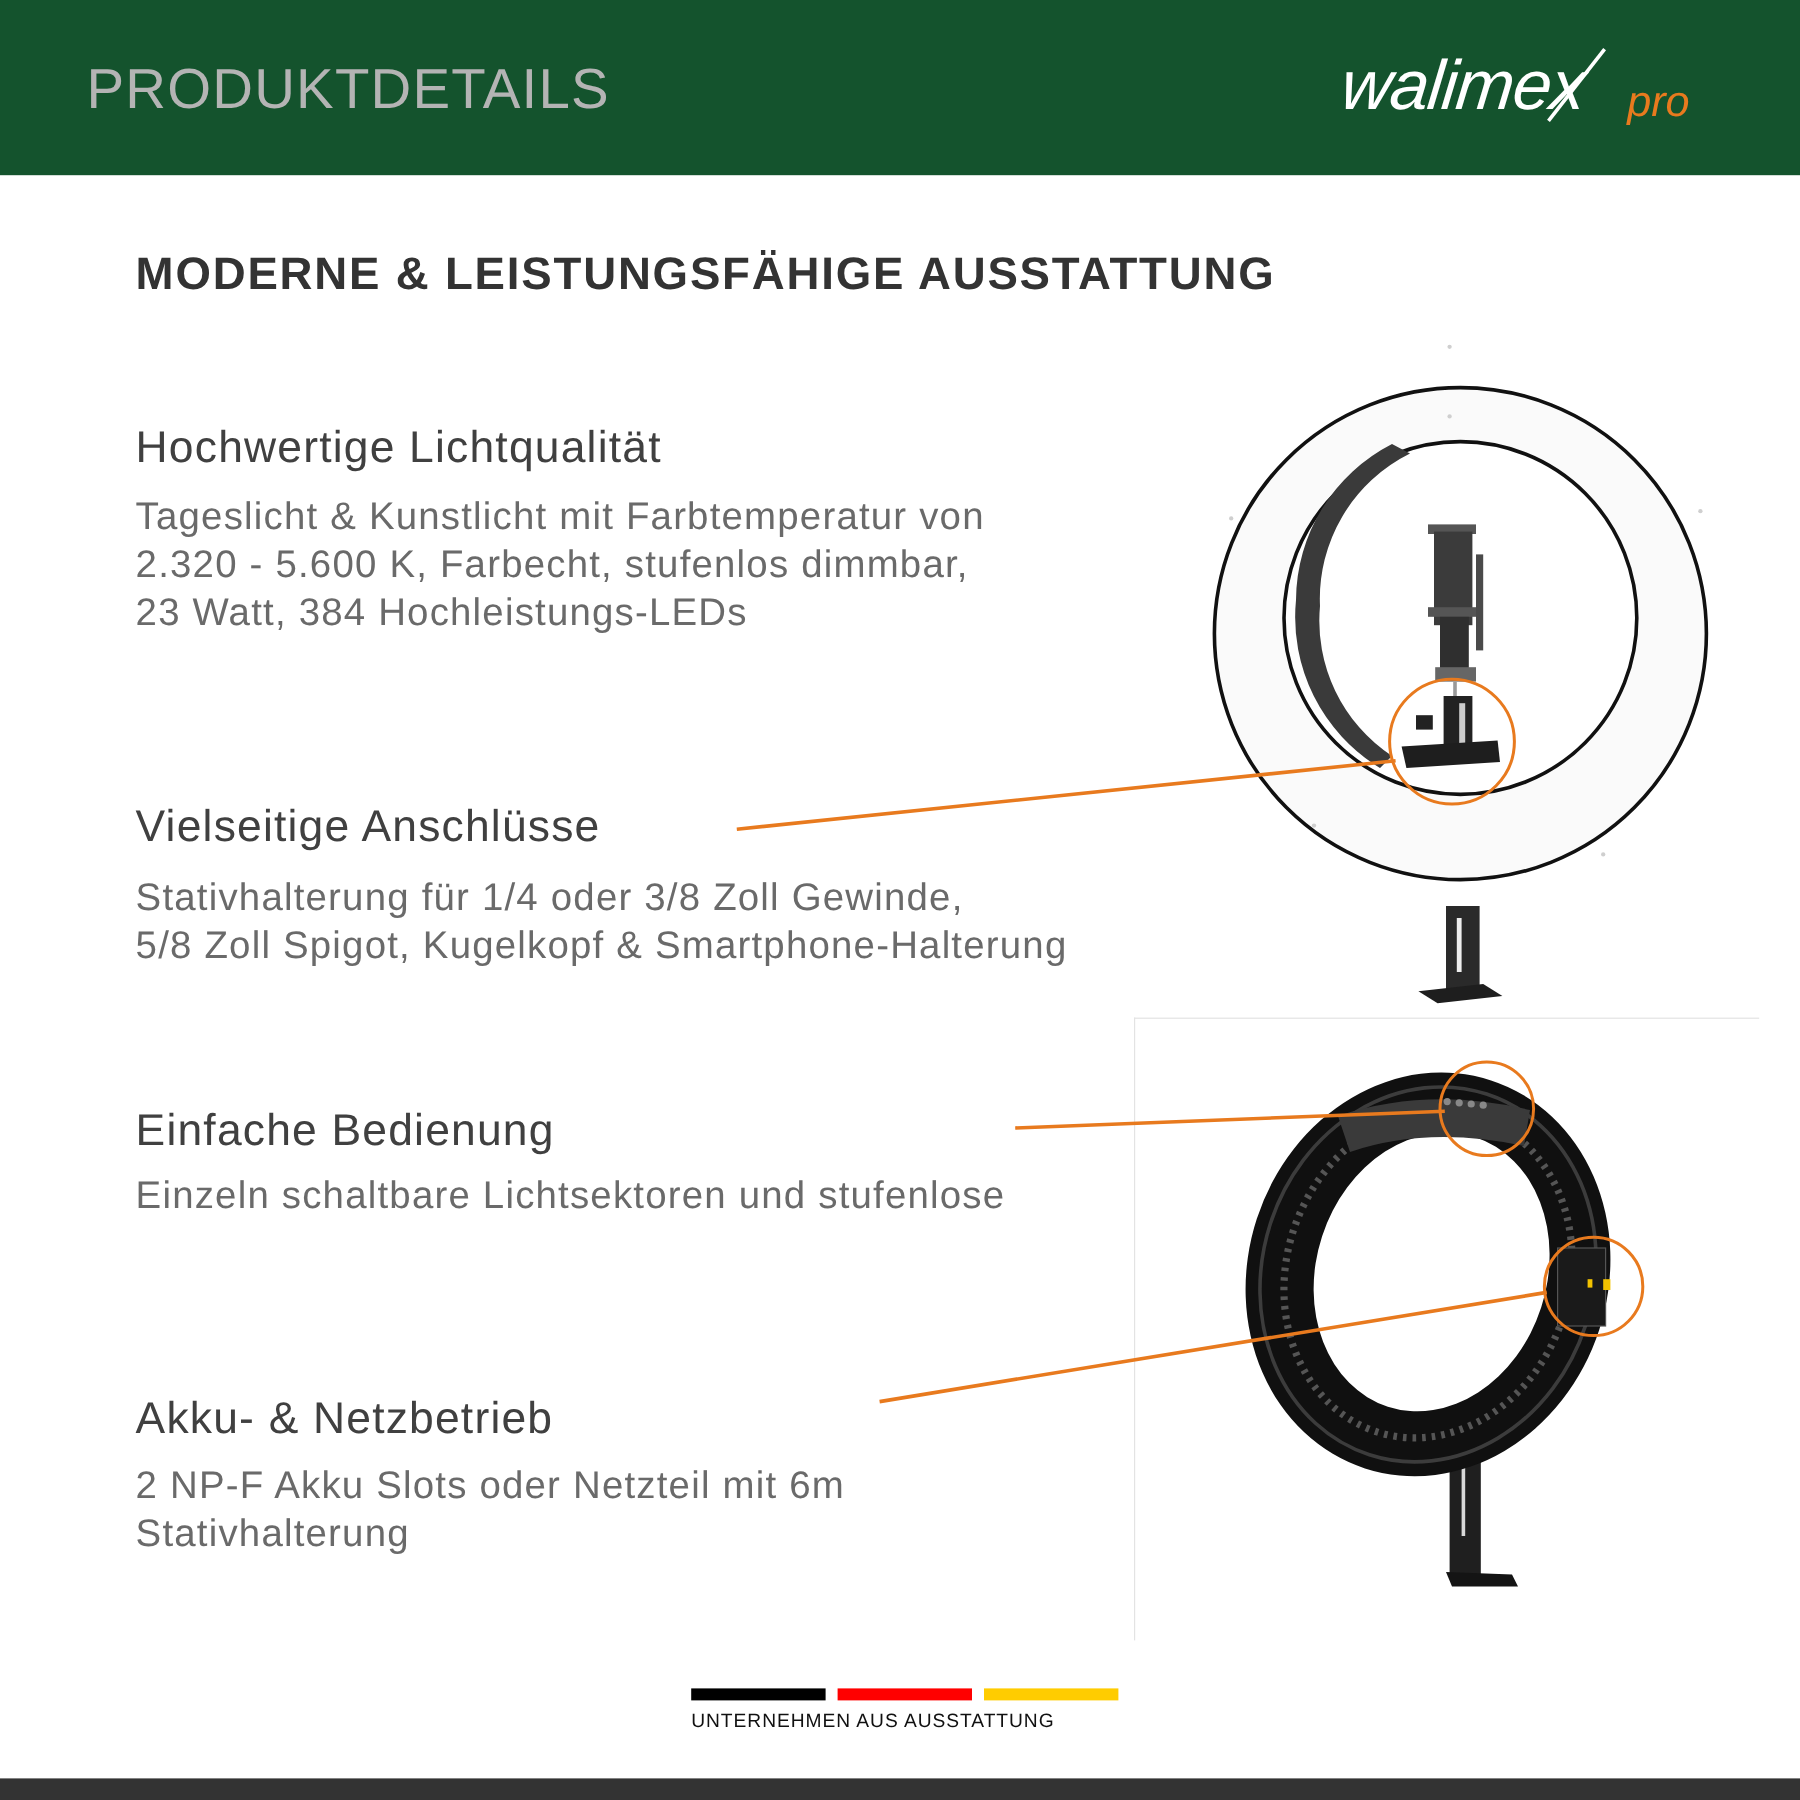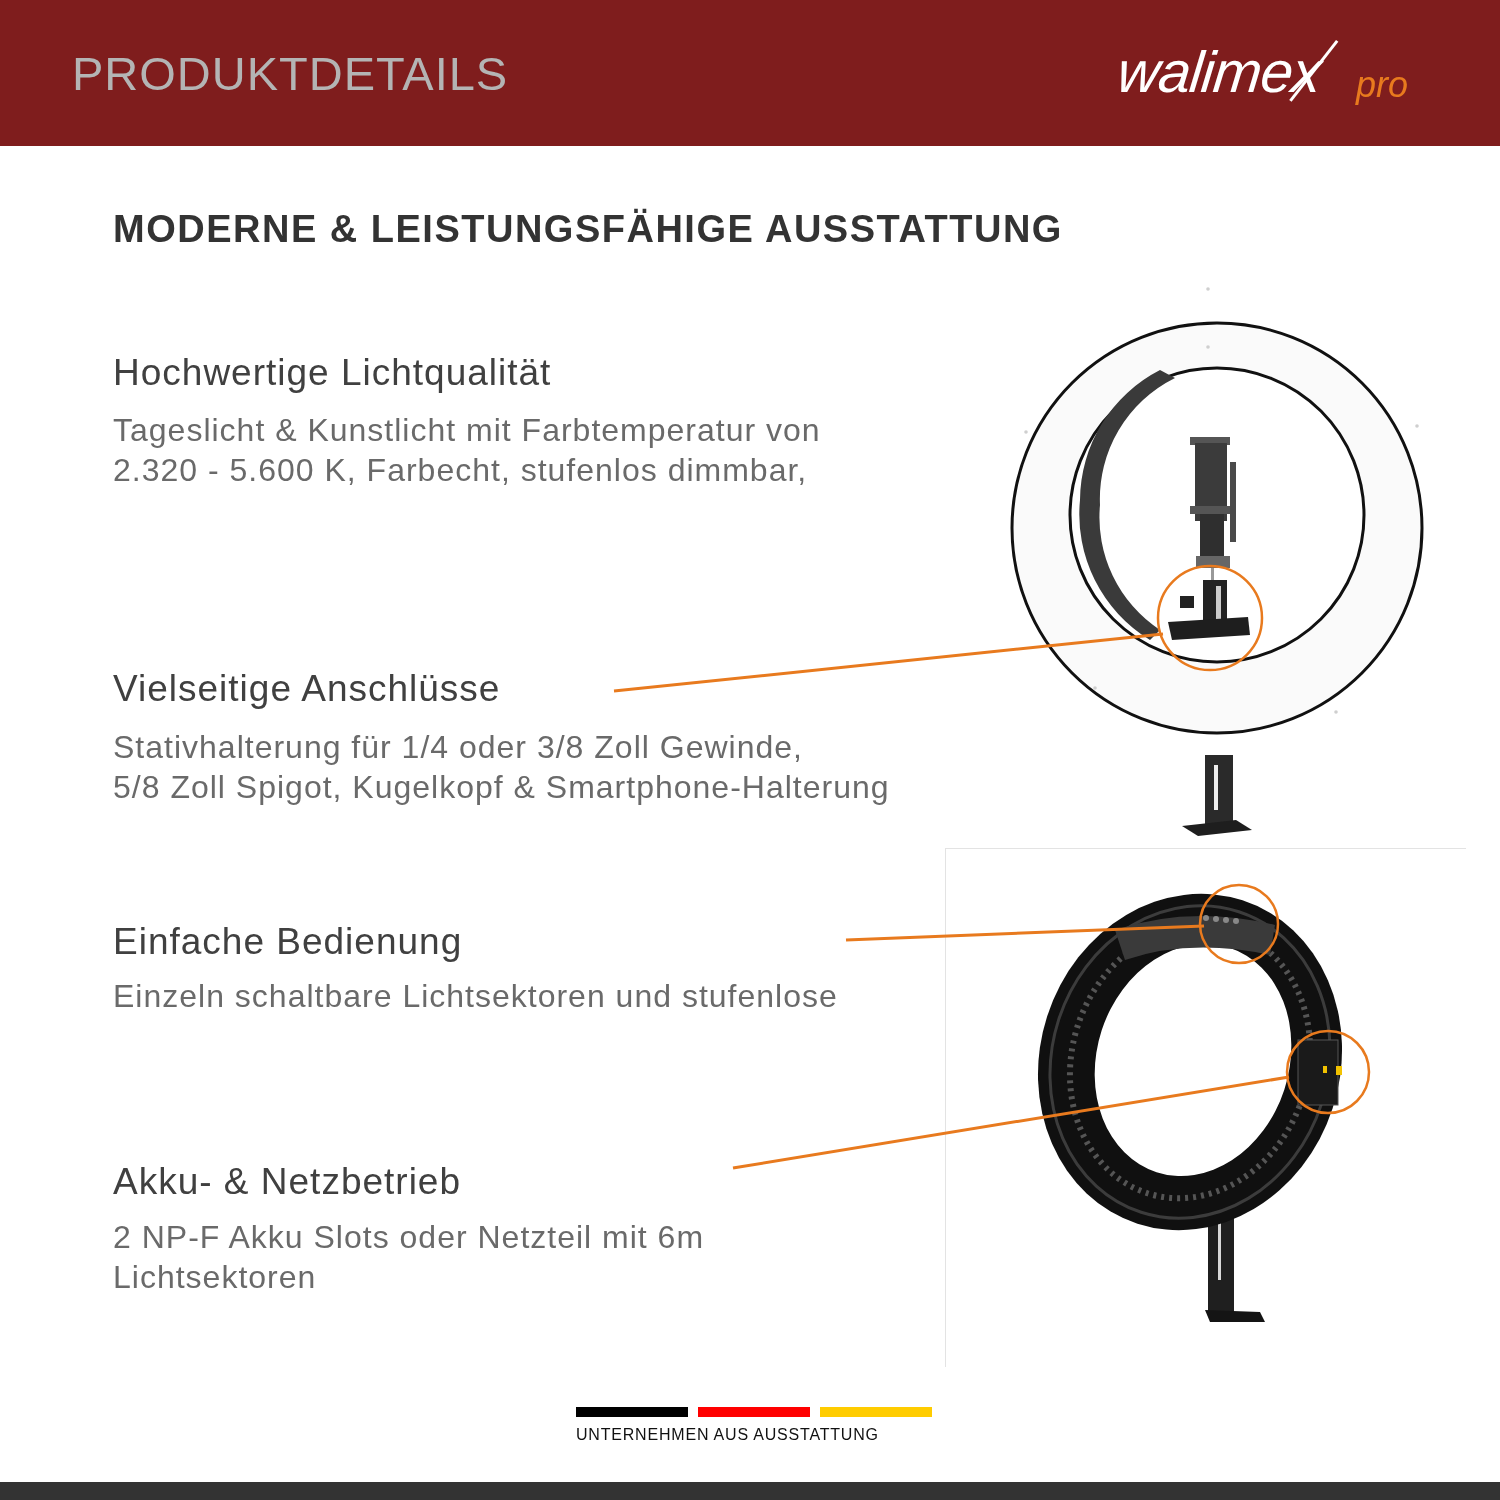--- a/index.html
+++ b/index.html
@@ -1,17 +1,17 @@
 <!DOCTYPE html>
 <html><head>
 <meta charset="utf-8">
 <style>
   html, body { margin:0; padding:0; }
   body { width:1500px; height:1500px; position:relative; background:#ffffff; overflow:hidden; font-family:"Liberation Sans", sans-serif; }
-  .header { position:absolute; left:0; top:0; width:1500px; height:146px; background:#7f1d1d; }
+  .header { position:absolute; left:0; top:0; width:1500px; height:146px; background:#14532d; }
   .header-title { position:absolute; left:72px; top:46px; font-size:47px; color:#b4b4b4; letter-spacing:1px; font-family:"Liberation Sans", sans-serif; }
   .logo { position:absolute; left:1118px; top:34px; width:320px; height:76px; }
   .logo-main { position:absolute; left:0; top:4px; font-size:58px; font-style:italic; color:#ffffff; font-family:"Liberation Sans", sans-serif; letter-spacing:-1px; transform:skewX(-6deg); }
   .logo-pro { position:absolute; left:238px; top:30px; font-size:36px; font-style:italic; color:#e87a1e; font-family:"Liberation Sans", sans-serif; }
   .logo-slash { position:absolute; left:218px; top:6px; width:3px; height:76px; background:#ffffff; transform:rotate(38deg); transform-origin:top left; }
   .section-title { position:absolute; left:113px; top:208px; font-size:38px; font-weight:bold; color:#333333; letter-spacing:1.5px; }
   .feature-title { position:absolute; left:113px; font-size:37px; font-weight:normal; color:#404040; letter-spacing:1px; }
   .feature-desc { position:absolute; left:113px; font-size:32px; color:#6a6a6a; line-height:40px; letter-spacing:1px; }
   .feature-desc div { white-space:nowrap; }
   .photo2-frame { position:absolute; left:945px; top:848px; width:520px; height:518px; border-left:1px solid #e3e3e3; border-top:1px solid #e3e3e3; }
@@ -31,37 +31,38 @@
     <span class="logo-pro">pro</span>
   </div>
 </div>
 
 <div class="section-title">MODERNE &amp; LEISTUNGSFÄHIGE AUSSTATTUNG</div>
 
 <div class="feature-title" style="top:352px;">Hochwertige Lichtqualität</div>
 <div class="feature-desc" style="top:410px;">
   <div>Tageslicht &amp; Kunstlicht mit Farbtemperatur von</div>
   <div>2.320 - 5.600 K, Farbecht, stufenlos dimmbar,</div>
+  <div>23 Watt, 384 Hochleistungs-LEDs</div>
 </div>
 
 <div class="feature-title" style="top:668px;">Vielseitige Anschlüsse</div>
 <div class="feature-desc" style="top:727px;">
   <div>Stativhalterung für 1/4 oder 3/8 Zoll Gewinde,</div>
   <div>5/8 Zoll Spigot, Kugelkopf &amp; Smartphone-Halterung</div>
 </div>
 
 <div class="feature-title" style="top:921px;">Einfache Bedienung</div>
 <div class="feature-desc" style="top:976px;">
   <div>Einzeln schaltbare Lichtsektoren und stufenlose</div>
 </div>
 
 <div class="feature-title" style="top:1161px;">Akku- &amp; Netzbetrieb</div>
 <div class="feature-desc" style="top:1217px;">
   <div>2 NP-F Akku Slots oder Netzteil mit 6m</div>
-  <div>Lichtsektoren</div>
+  <div>Stativhalterung</div>
 </div>
 
 <div class="photo2-frame"></div>
 
 <svg class="overlay" width="1500" height="1500" viewBox="0 0 1500 1500">
 
   <g>
 
     <rect x="1205" y="755" width="28" height="70" fill="#2a2a2a"></rect>
     <rect x="1214" y="765" width="4" height="45" fill="#eeeeee"></rect>

